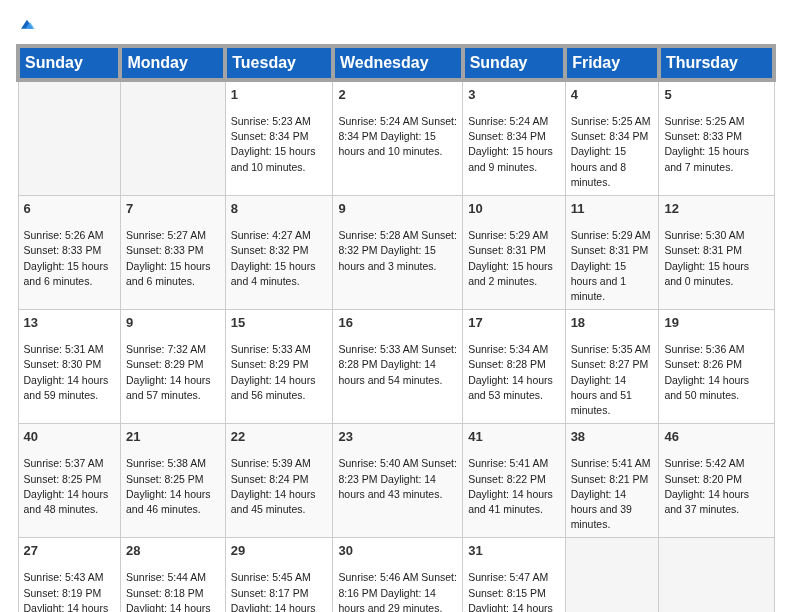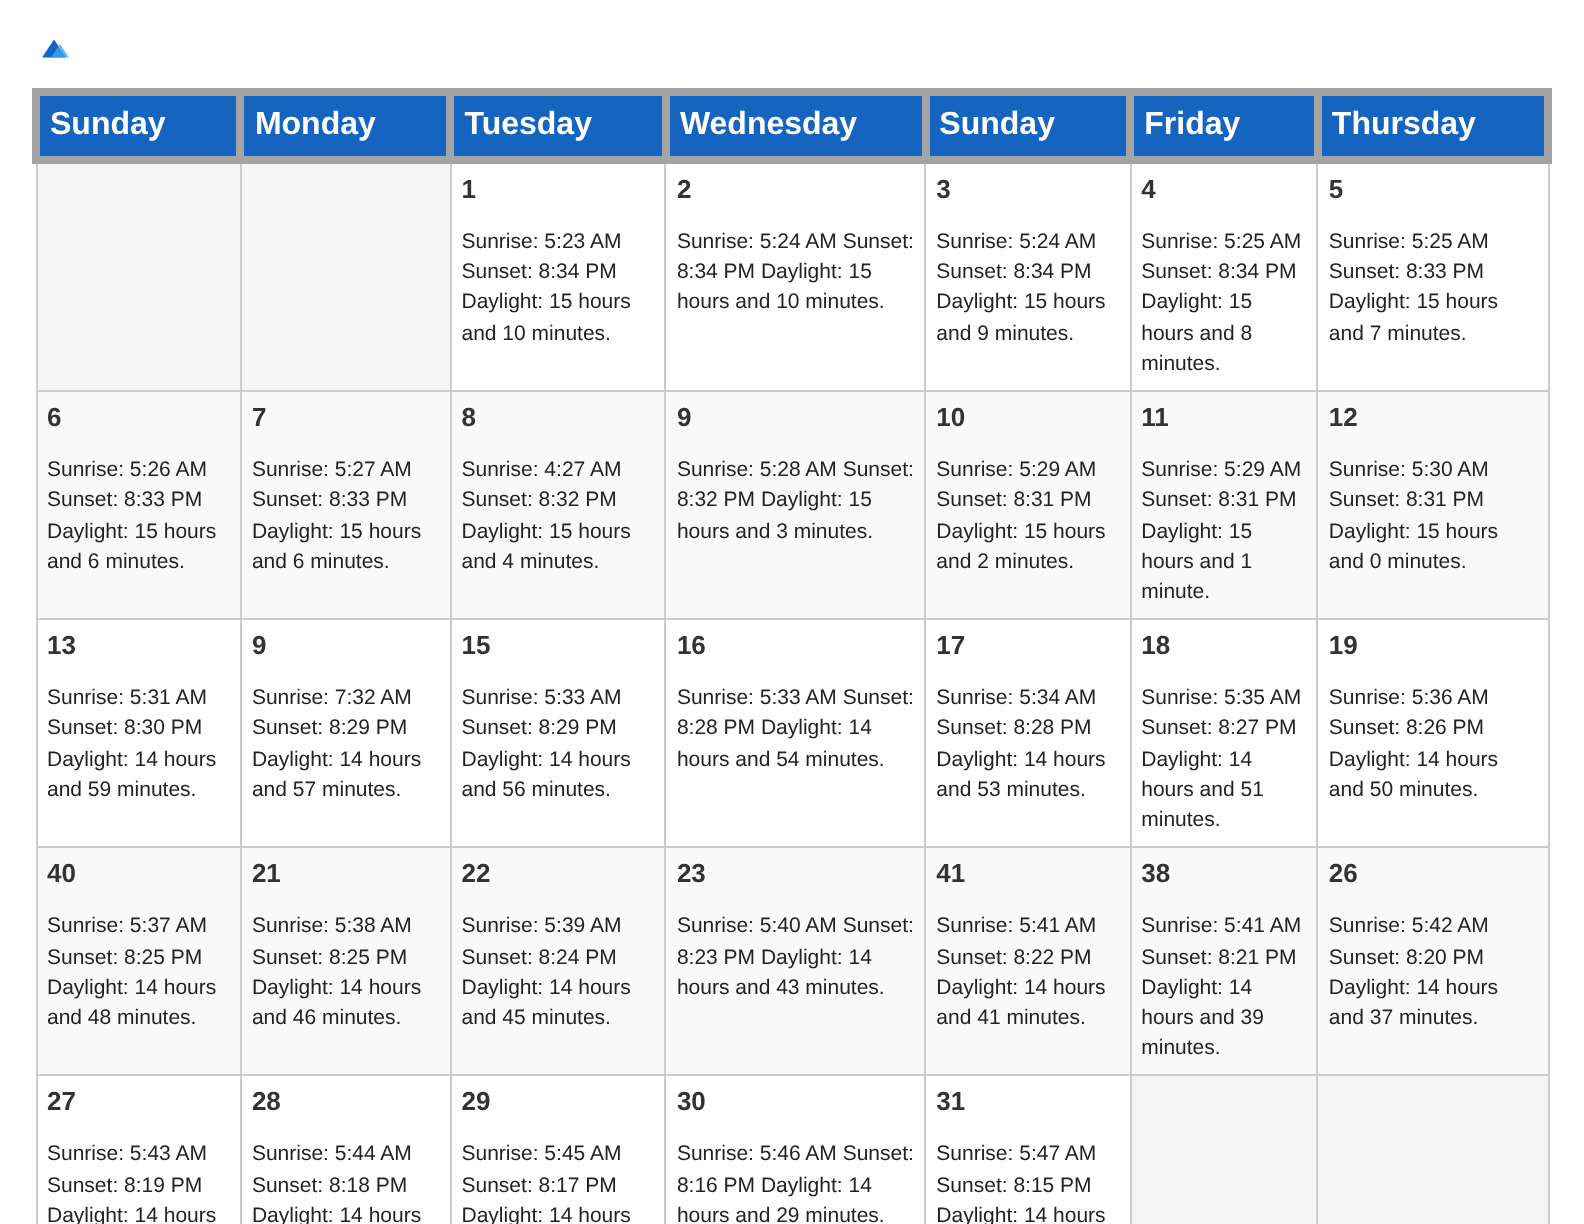--- a/index.html
+++ b/index.html
@@ -278,21 +278,21 @@
 Sunset: 8:22 PM
 Daylight: 14 hours and 41 minutes.</div>
         </td>
         <td>
           <span class="day-number">38</span>
           <div class="day-info">Sunrise: 5:41 AM
 Sunset: 8:21 PM
 Daylight: 14 hours and 39 minutes.</div>
         </td>
         <td>
-          <span class="day-number">26</span>
+          <span class="day-number">46</span>
           <div class="day-info">Sunrise: 5:42 AM
 Sunset: 8:20 PM
 Daylight: 14 hours and 37 minutes.</div>
         </td>
       </tr>
       <tr>
         <td>
           <span class="day-number">27</span>
           <div class="day-info">Sunrise: 5:43 AM
 Sunset: 8:19 PM

